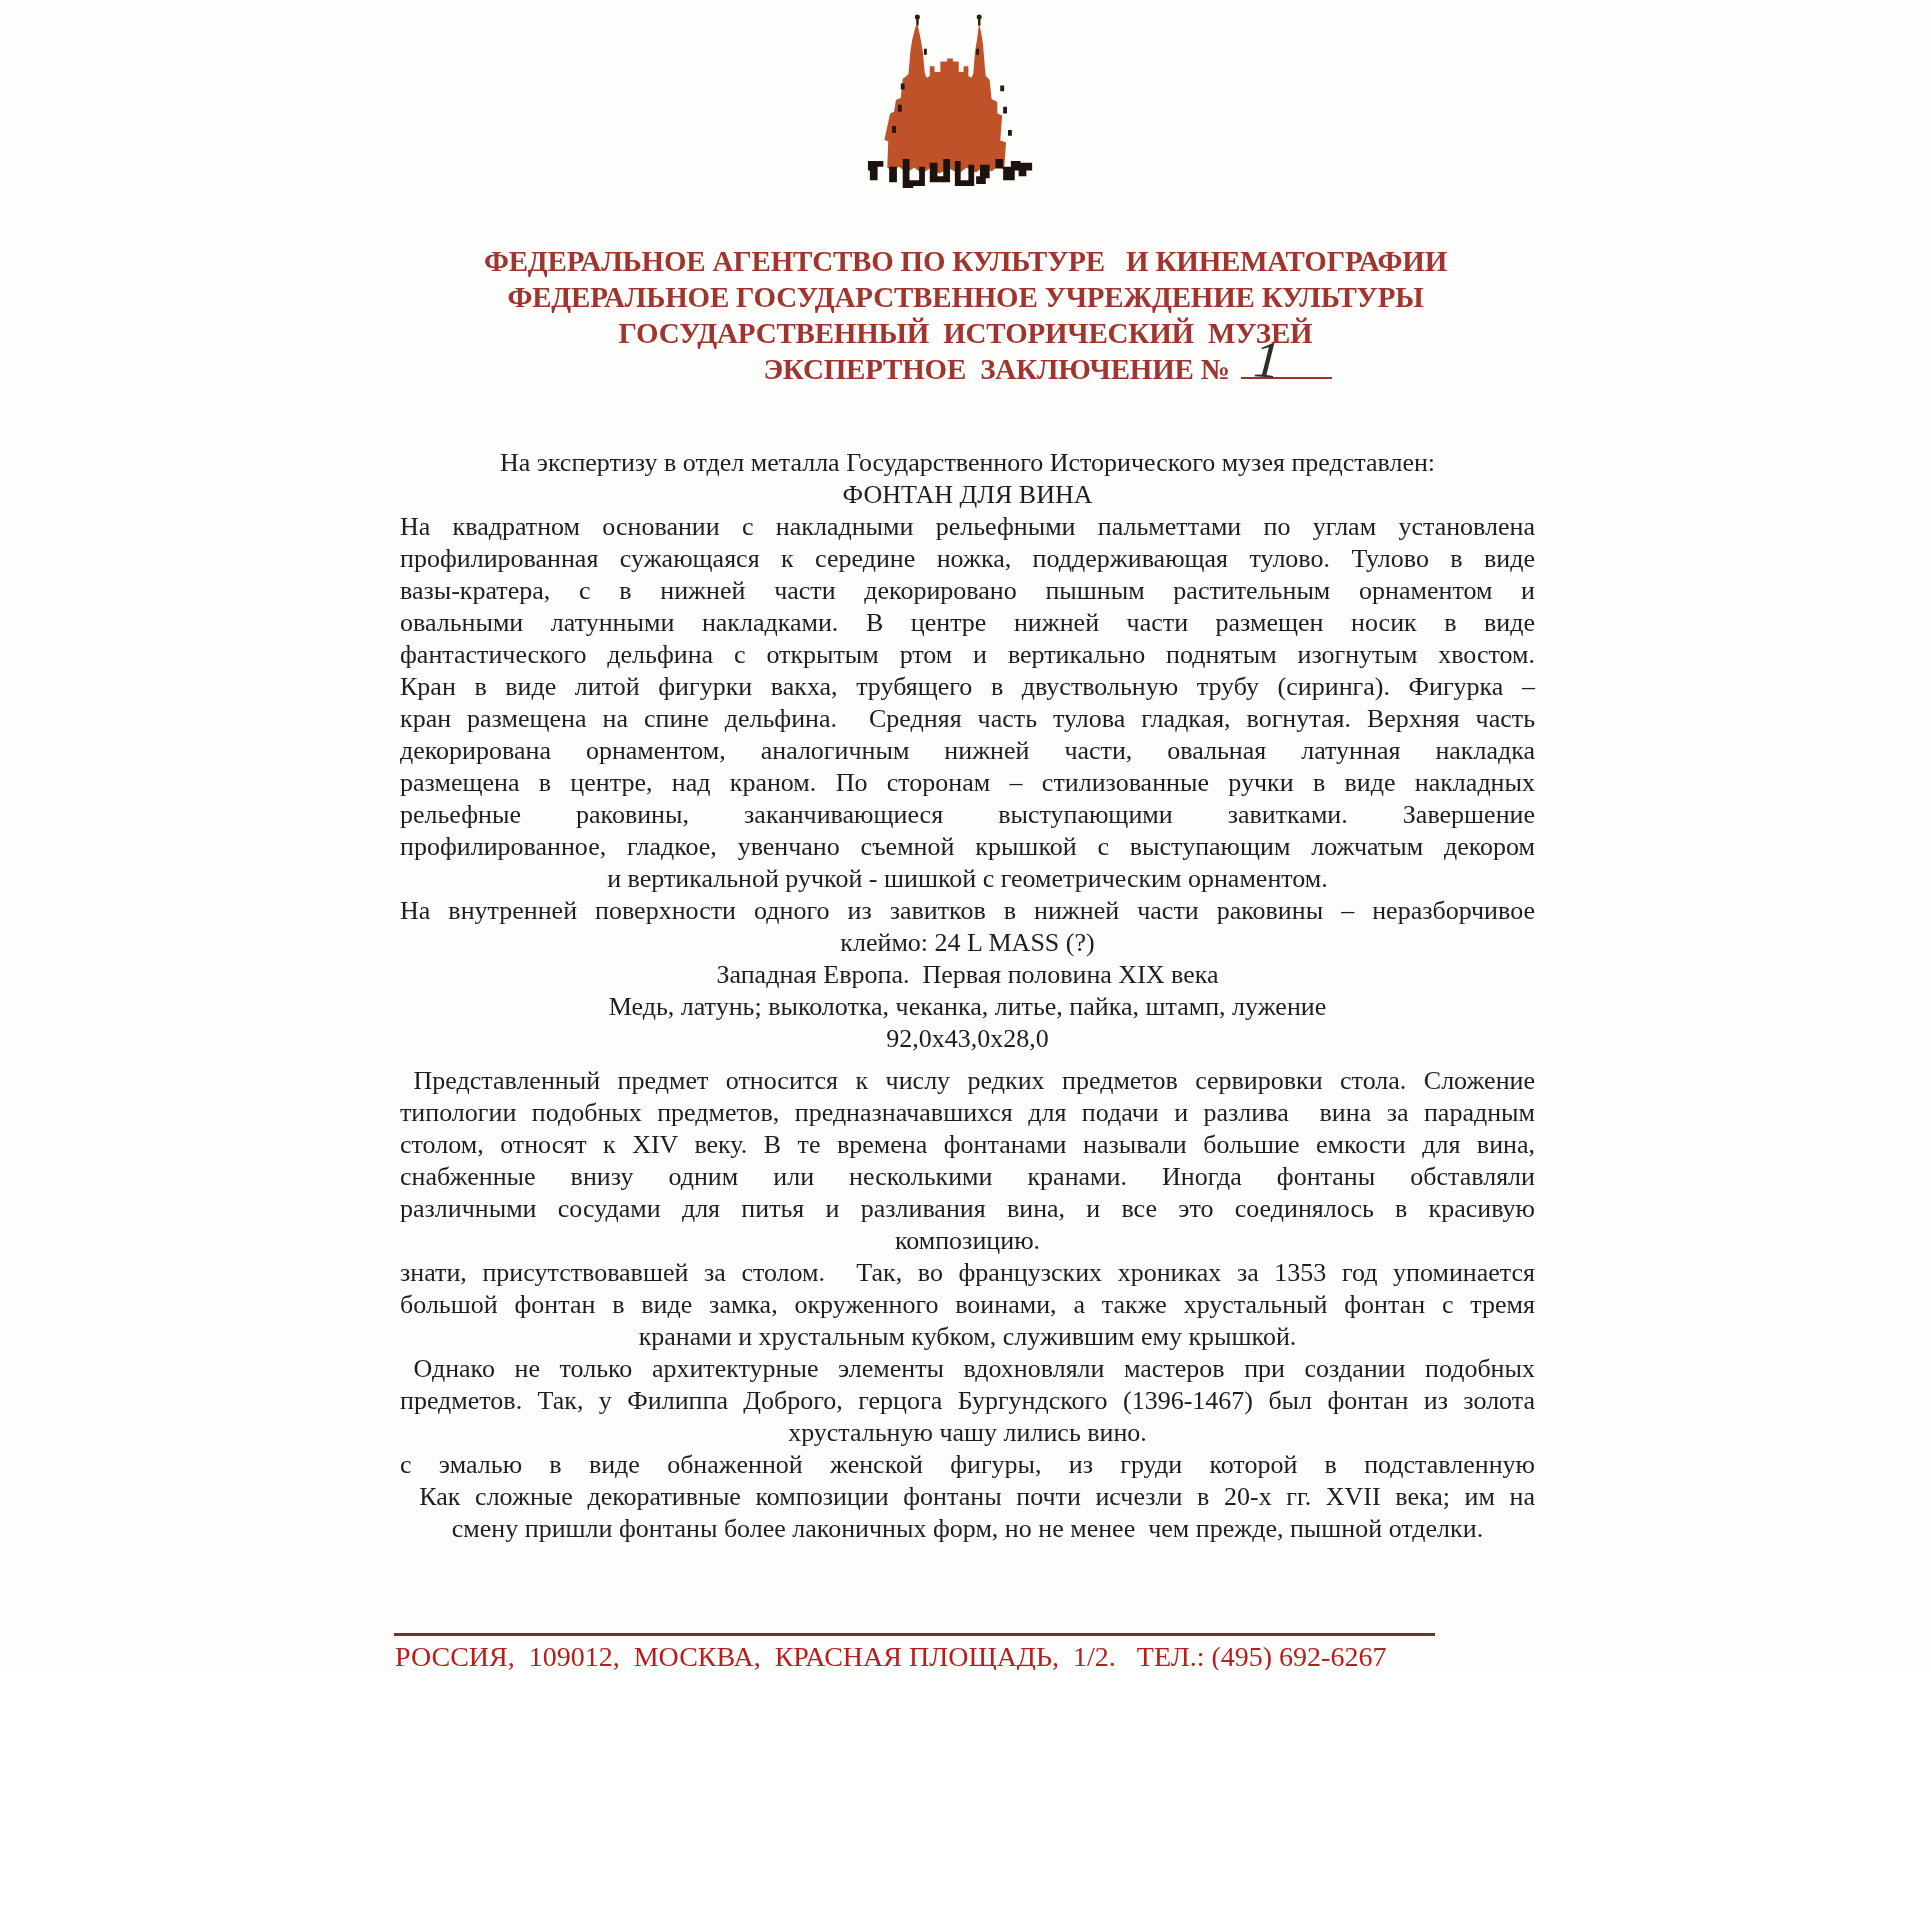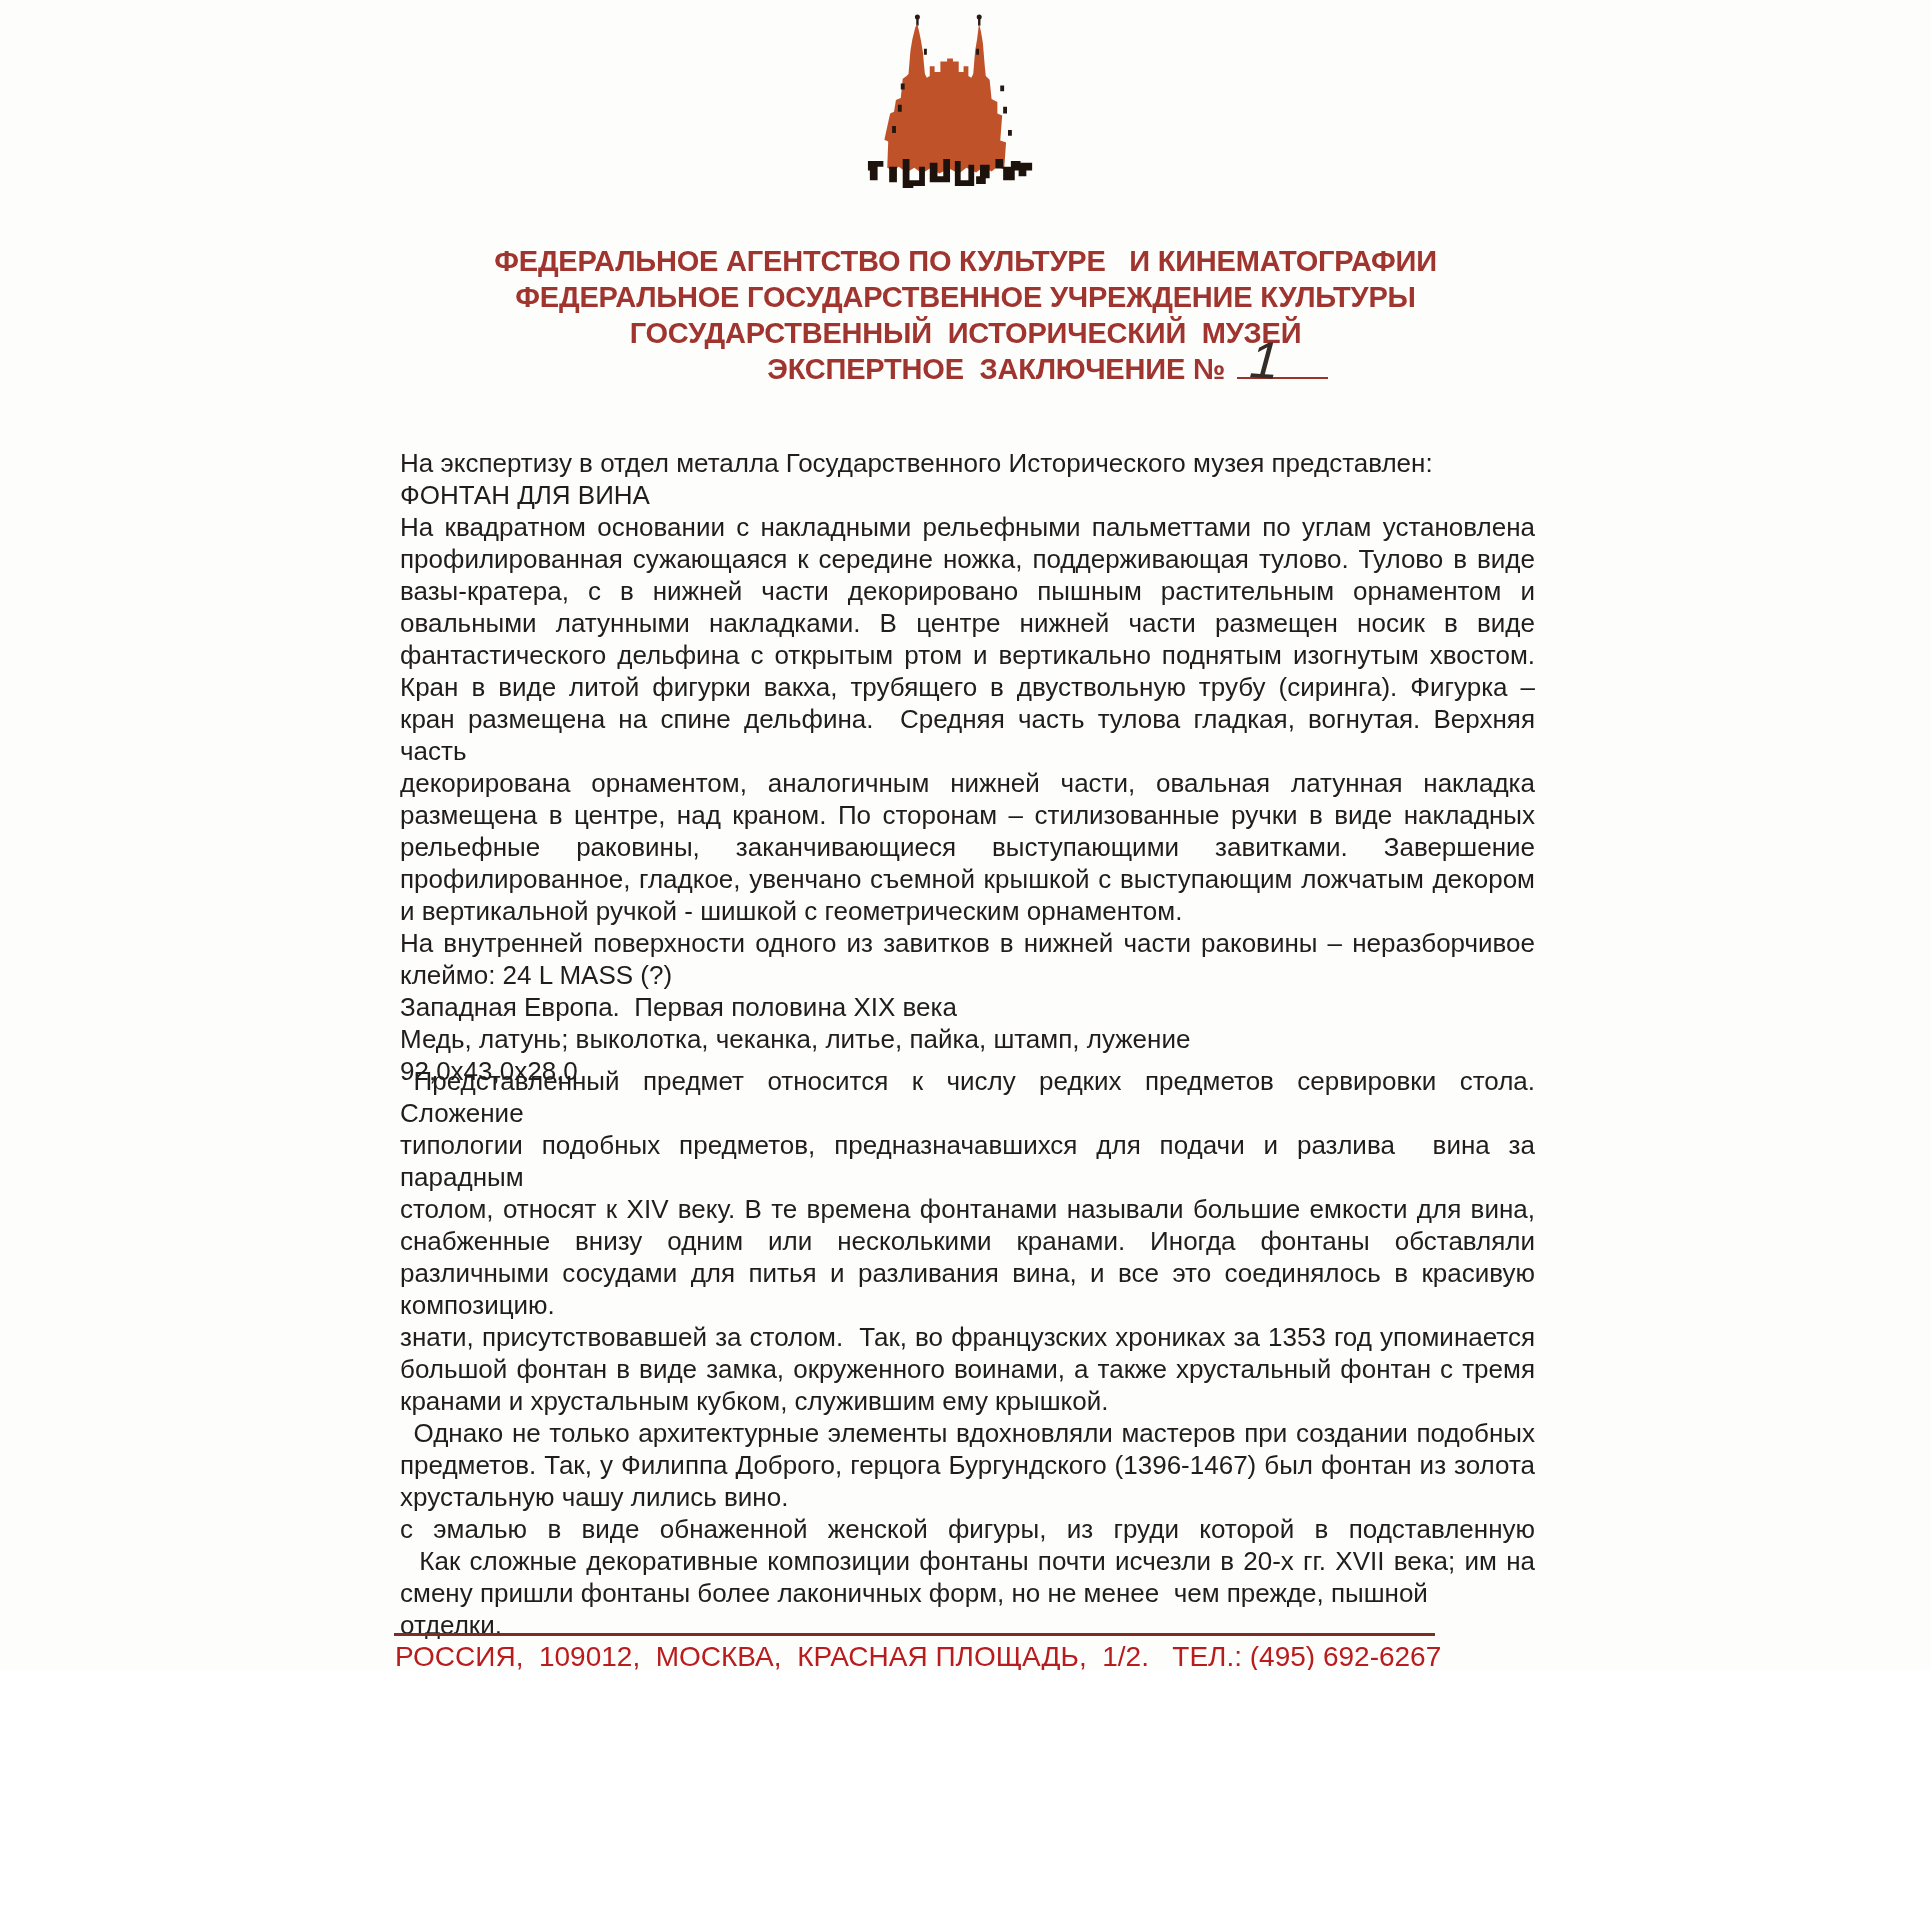--- a/index.html
+++ b/index.html
@@ -1,20 +1,20 @@
 <!DOCTYPE html>
 <html><head>
 <meta charset="utf-8">
 <style>
   html,body{margin:0;padding:0;}
   body{background:#ffffff;}
   .page{
     position:relative;width:1931px;height:1670px;margin:0 auto;
     background:#fdfdfc;overflow:hidden;
-    font-family:Liberation Sans, sans-serif;color:#201d1a;
+    font-family:Liberation Serif, serif;color:#201d1a;
   }
   
   .logo{position:absolute;top:13.5px;left:866px;width:170px;height:174px;}
   .logo svg{width:100%;height:100%;display:block;}
   
   .hdr{
     position:absolute;top:243px;left:0;width:1931px;text-align:center;
     color:#a0352f;font-weight:700;font-size:29px;line-height:36px;
     letter-spacing:-0.2px;
   }
@@ -24,21 +24,21 @@
     border-bottom:2.9px solid #9c322c;vertical-align:baseline;margin-left:3.9px;
   }
   .hand-digit{
     position:absolute;left:13.5px;bottom:-8.7px;font-size:52px;line-height:1;
     font-style:italic;font-weight:400;color:#332c27;transform:rotate(4deg);
   }
   
   .blk{position:absolute;left:400px;width:1135px;font-size:26px;line-height:32px;}
   .blk-a{top:447px;}
   .blk-b{top:1065px;}
-  .tline{white-space:normal;}
+  .tline{white-space:normal;text-align:center;}
   .lj{text-align:justify;text-align-last:justify;}
   .ind1{text-indent:13.5px;}
   .ind2{text-indent:19.3px;}
   
   .rule{position:absolute;top:1633px;left:394px;width:1041px;height:2.9px;background:#7d2d23;}
   .addr{
     position:absolute;top:1640px;left:395px;width:1139px;
     color:#b91c1c;font-size:28px;line-height:33px;font-weight:400;
   }
   .email{

